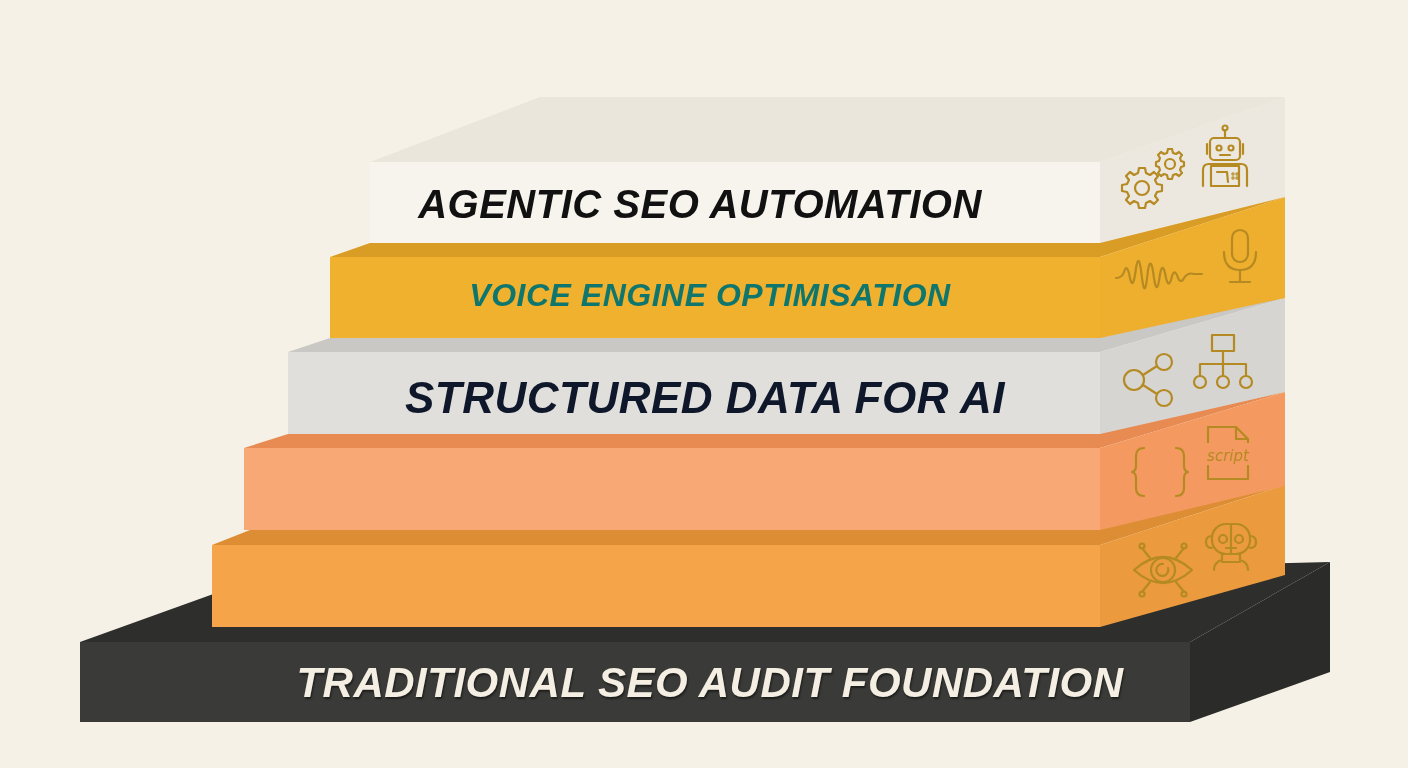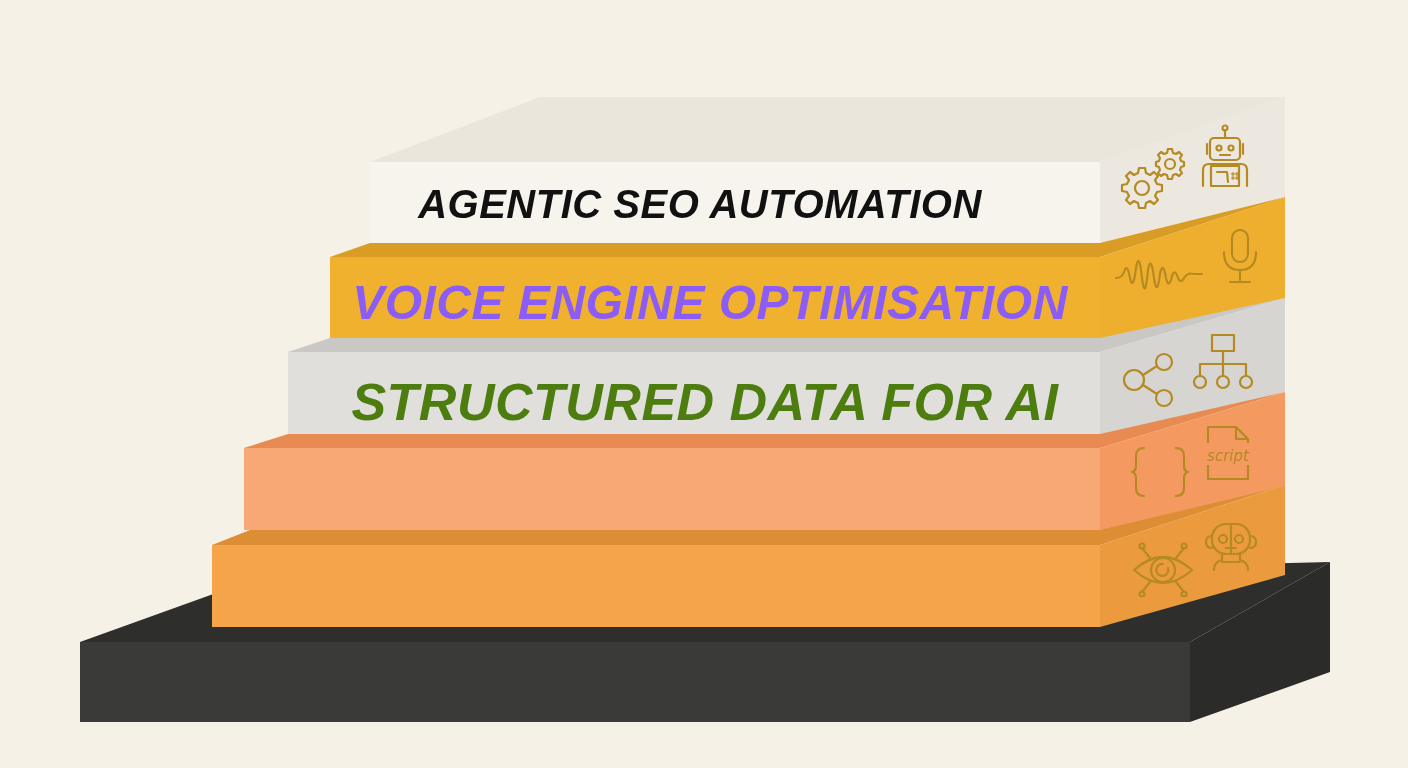--- a/index.html
+++ b/index.html
@@ -46,22 +46,23 @@
     </g>
 
     <g>
       <polygon points="370,162 540,97 1285,97 1100,162" fill="#ebe6dc"></polygon>
       <polygon points="1100,162 1285,97 1285,197 1100,243" fill="#ece8df"></polygon>
       <polygon points="370,162 1100,162 1100,243 370,243" fill="#f7f4ed"></polygon>
     </g>
   </svg>
 
   <div class="label" style="left:370px;width:660px;top:184px;font-size:40px;color:#111;">AGENTIC SEO AUTOMATION</div>
-  <div class="label" style="left:340px;width:740px;top:279px;font-size:48px;color:#8b5cf6;">VOICE ENGINE OPTIMISATION</div>
-  <div class="label" style="left:350px;width:710px;top:376px;font-size:52px;color:#4d7c0f;">STRUCTURED DATA FOR AI</div>
+  <div class="label" style="left:340px;width:740px;top:279px;font-size:32px;color:#0f766e;">VOICE ENGINE OPTIMISATION</div>
+  <div class="label" style="left:350px;width:710px;top:376px;font-size:44px;color:#0f172a;">STRUCTURED DATA FOR AI</div>
+  <div class="label" style="left:230px;width:960px;top:662px;font-size:42px;color:#f5efe3;text-shadow:1px 2px 2px rgba(0,0,0,0.5);">TRADITIONAL SEO AUDIT FOUNDATION</div>
 
   <svg class="ic icon-wrap" style="left:1120px;top:148px" width="70" height="66" viewBox="0 0 70 66">
     <g transform="translate(22,40)">
       <circle r="7"></circle>
       <path d="M-3,-17 L3,-17 L4,-12 L8,-10 L12,-13 L16,-9 L13,-5 L15,-1 L20,0 L20,6 L15,7 L13,11 L16,15 L12,19 L8,16 L4,18 L3,23 L-3,23 L-4,18 L-8,16 L-12,19 L-16,15 L-13,11 L-15,7 L-20,6 L-20,0 L-15,-1 L-13,-5 L-16,-9 L-12,-13 L-8,-10 L-4,-12 Z" transform="translate(0,-3)"></path>
     </g>
     <g transform="translate(50,16)">
       <circle r="5"></circle>
       <path d="M-2,-12 L2,-12 L3,-8 L6,-7 L9,-9 L12,-6 L10,-3 L11,0 L14,1 L14,5 L11,6 L10,9 L12,12 L9,15 L6,13 L3,14 L2,18 L-2,18 L-3,14 L-6,13 L-9,15 L-12,12 L-10,9 L-11,6 L-14,5 L-14,1 L-11,0 L-10,-3 L-12,-6 L-9,-9 L-6,-7 L-3,-8 Z" transform="translate(0,-3)"></path>
     </g>

